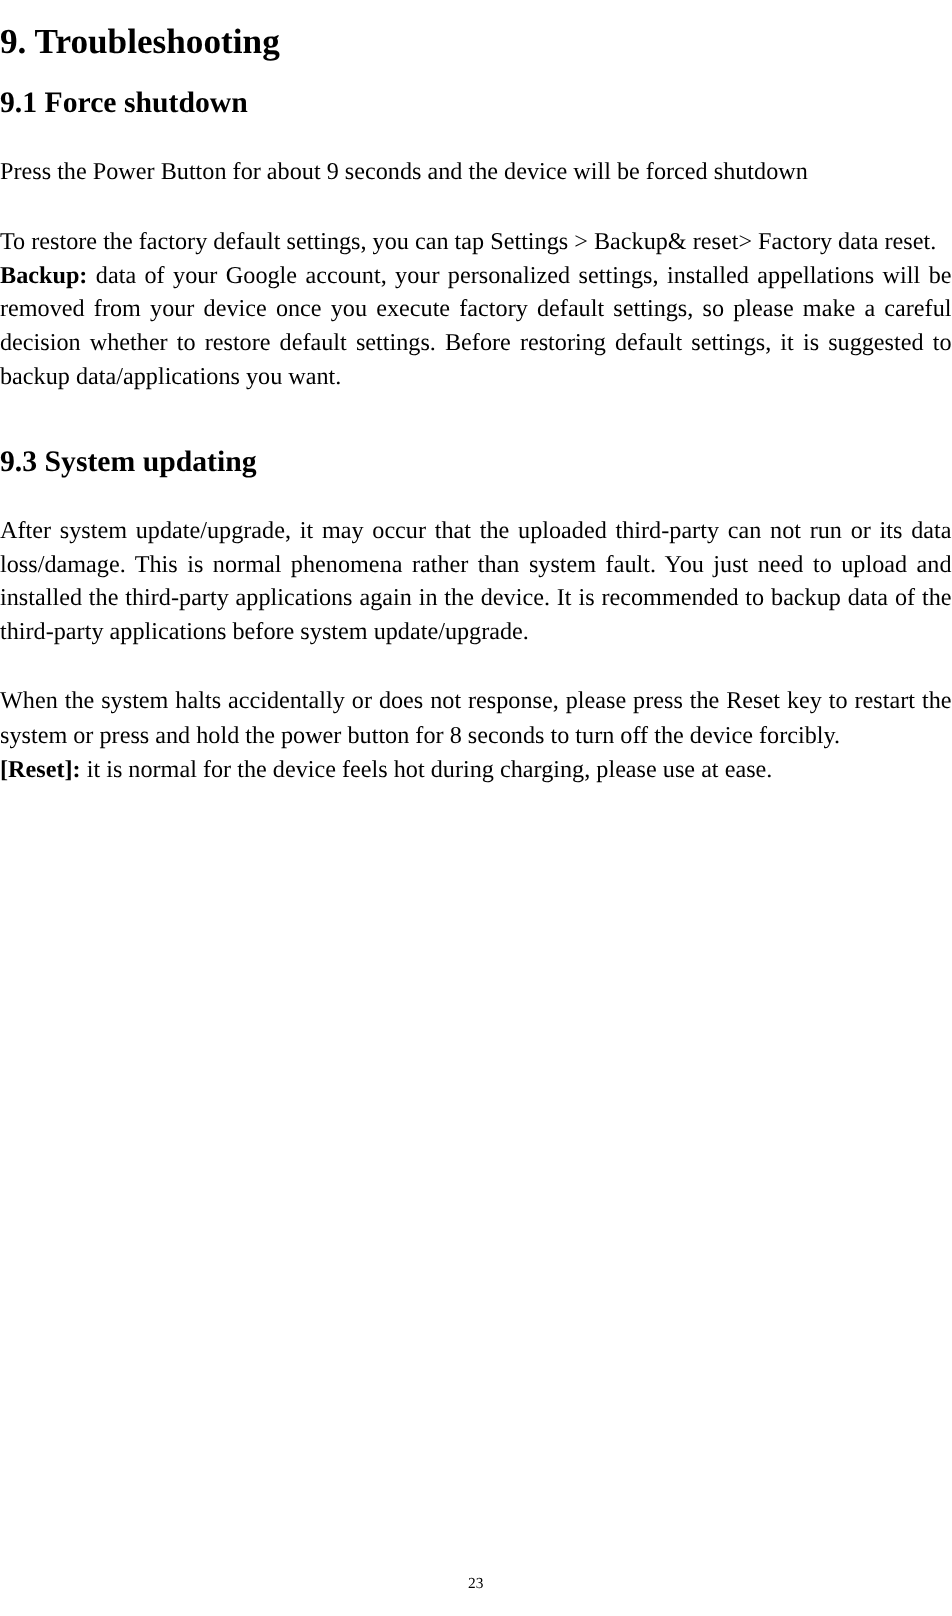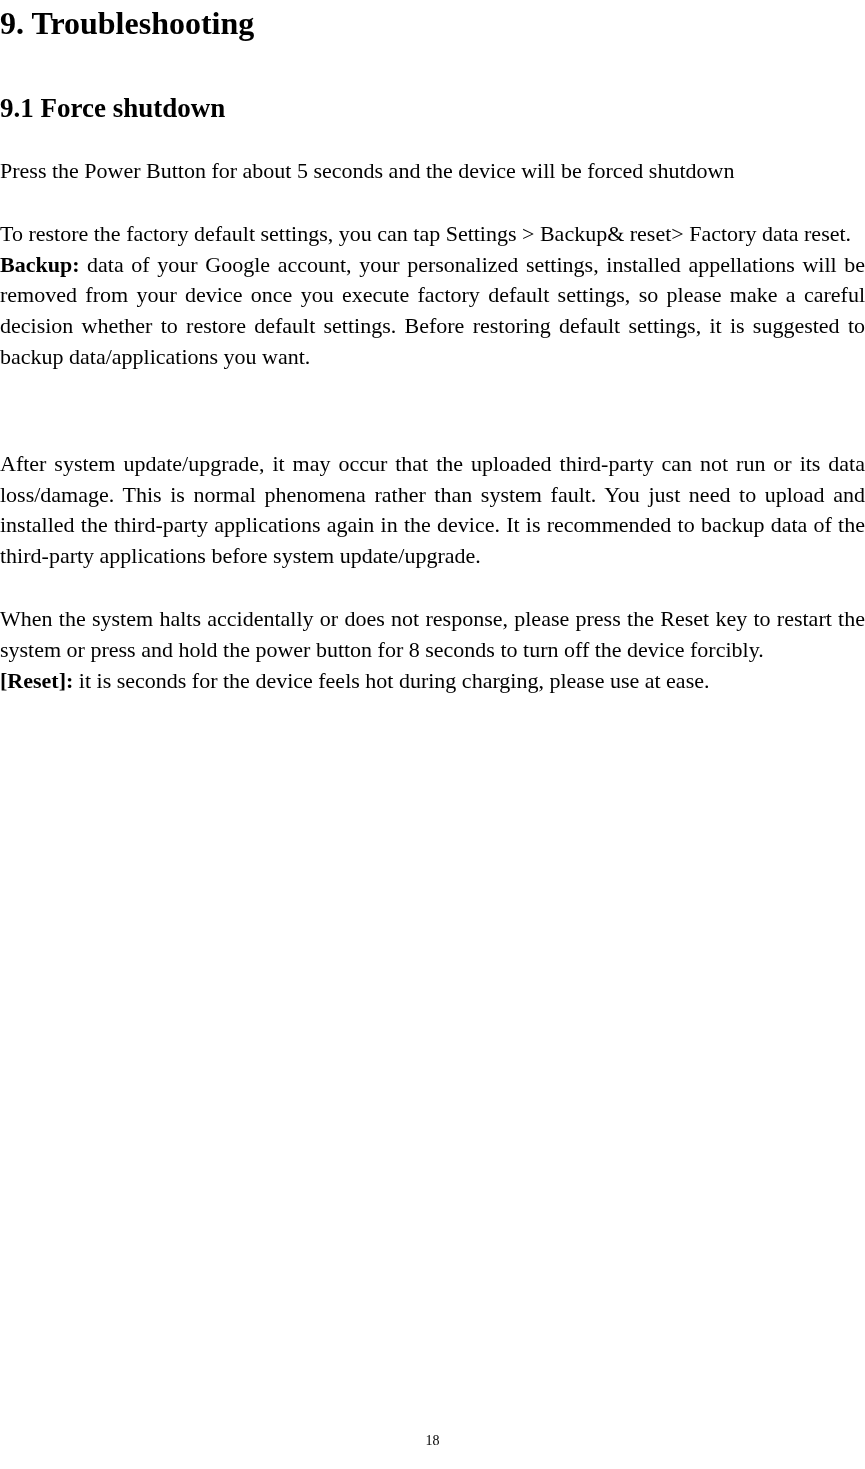--- a/index.html
+++ b/index.html
@@ -15,22 +15,22 @@
       height: 1469px;
       position: relative;
       padding: 0;
     }
     .page-content {
       padding: 0;
     }
     h1 {
       font-size: 32px;
       font-weight: bold;
-      margin-bottom: 51px;
-      padding-top: 5px;
+      margin-bottom: 22px;
+      padding-top: 19px;
     }
     h2 {
       font-size: 27px;
       font-weight: bold;
       margin-bottom: 32px;
     }
     p {
       font-size: 22px;
       line-height: 1.4;
       margin-bottom: 32px;
@@ -49,46 +49,47 @@
       font-weight: bold;
     }
     .page-number {
       position: absolute;
       bottom: 20px;
       left: 50%;
       transform: translateX(-50%);
       font-size: 14px;
     }
     .extra-gap {
-      margin-bottom: 76px;
+      margin-bottom: 46px;
     }
   </style>
 </head>
 <body>
 
 <div class="page-content">
   <h1>9. Troubleshooting</h1>
 
   <div class="section">
     <h2>9.1 Force shutdown</h2>
-    <p>Press the Power Button for about 5 seconds and the device will be forced shutdown</p>
+    <p>Press the Power Button for about 9 seconds and the device will be forced shutdown</p>
   </div>
 
   <div class="section">
     <p class="justified extra-gap">
       <span>To restore the factory default settings, you can tap Settings &gt; Backup&amp; reset&gt; Factory data reset.</span><br>
       <span class="warning-label">Backup:</span><span> data of your Google account, your personalized settings, installed appellations will be removed from your device once you execute factory default settings, so please make a careful decision whether to restore default settings. Before restoring default settings, it is suggested to backup data/applications you want.</span>
     </p>
   </div>
 
   <div class="section">
+    <h2>9.3 System updating</h2>
     <p class="justified">After system update/upgrade, it may occur that the uploaded third-party can not run or its data loss/damage. This is normal phenomena rather than system fault. You just need to upload and installed the third-party applications again in the device. It is recommended to backup data of the third-party applications before system update/upgrade.</p>
   </div>
 
   <div class="section">
     <p class="justified">
       <span>When the system halts accidentally or does not response, please press the Reset key to restart the system or press and hold the power button for 8 seconds to turn off the device forcibly.</span><br>
-      <span class="note-label">[Reset]:</span><span> it is seconds for the device feels hot during charging, please use at ease.</span>
+      <span class="note-label">[Reset]:</span><span> it is normal for the device feels hot during charging, please use at ease.</span>
     </p>
   </div>
 </div>
 
-<div class="page-number">18</div>
+<div class="page-number">23</div>
 
 </body></html>

